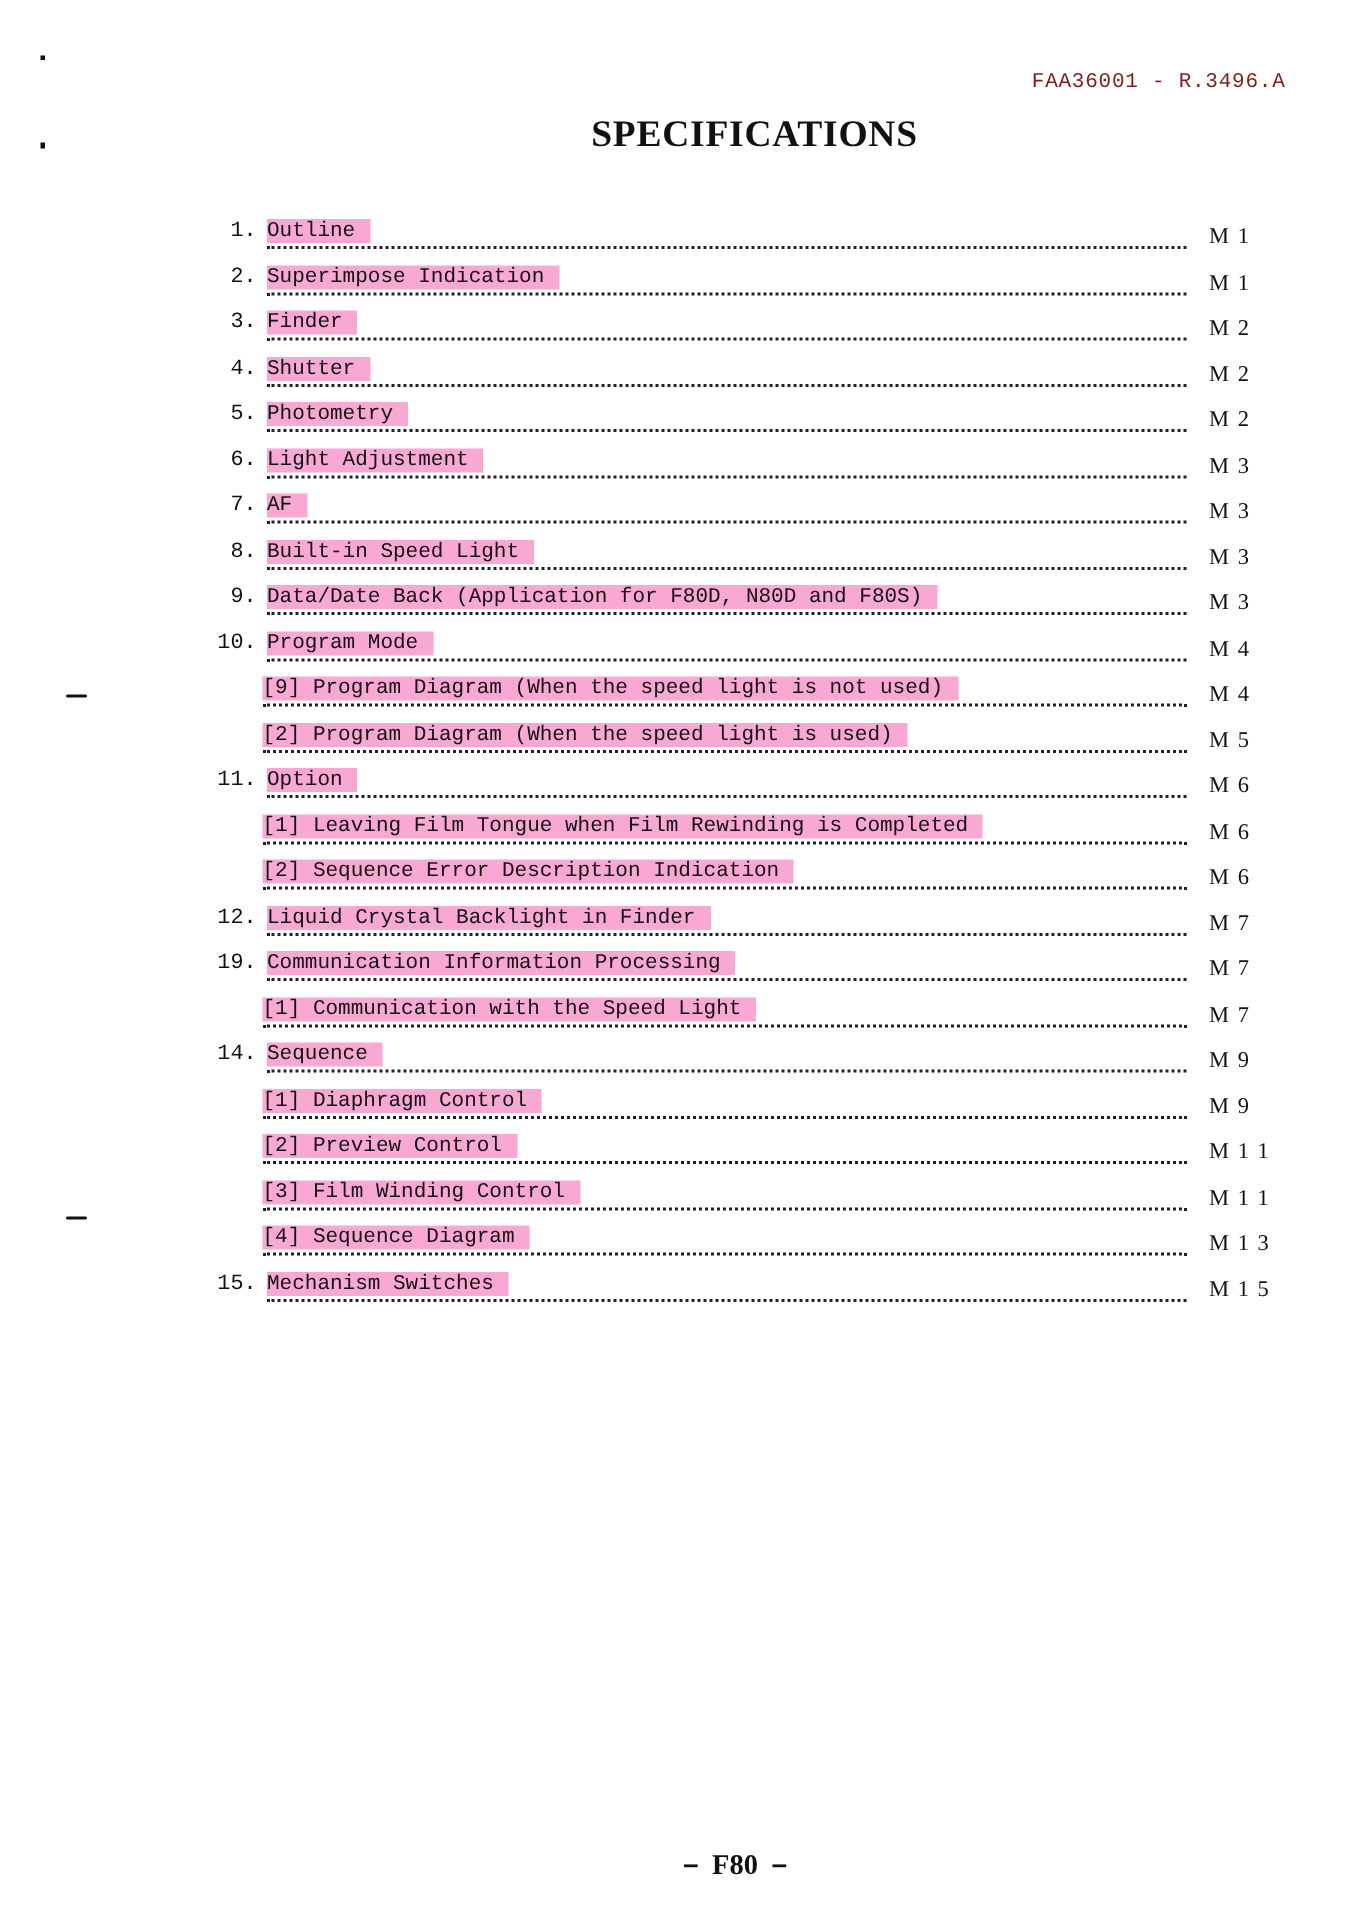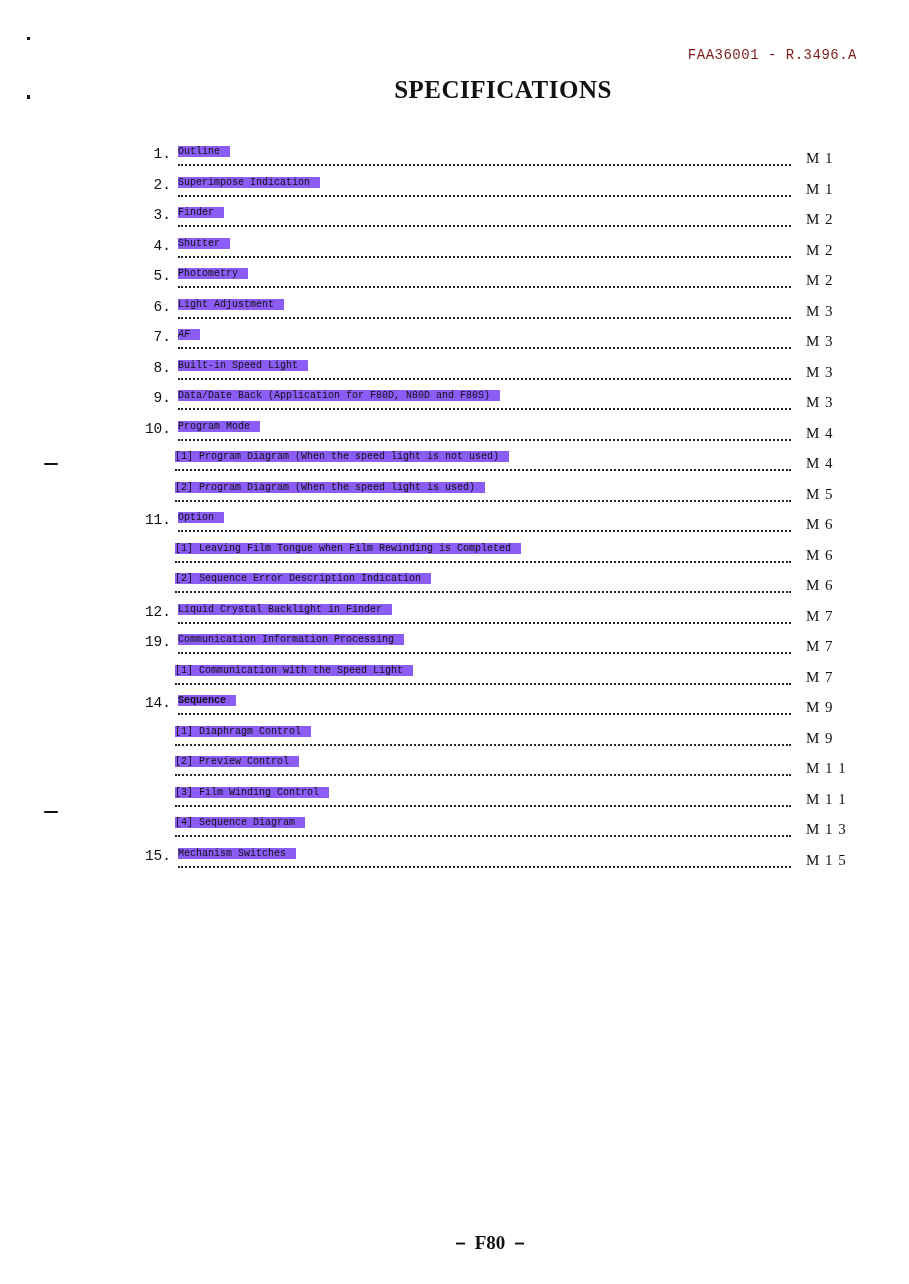--- a/index.html
+++ b/index.html
@@ -15,22 +15,22 @@
     font-weight:bold; font-size:25px; letter-spacing:0.5px; color:#111;
   }
   .toc { position:absolute; top:142px; left:0; width:909px; }
   .toc-row { position:relative; height:30.5px; }
   .toc-row .num {
     position:absolute; top:4px; width:30px; text-align:right;
     font-family:"Liberation Mono", "DejaVu Sans Mono", monospace; font-size:14.5px;
   }
   .toc-row .label {
     position:absolute; top:4px; white-space:nowrap;
-    font-family:"Liberation Mono", "DejaVu Sans Mono", monospace; font-size:10px;
-    background:#8b5cf6; padding-right:10px;
+    font-family:"Liberation Mono", "DejaVu Sans Mono", monospace; font-size:14px;
+    background:#f9a8d4; padding-right:10px;
   }
   .toc-row .leader {
     position:absolute; top:4px; right:118px; height:18px;
     border-bottom:2px dotted #222; 
   }
   .toc-row .page {
     position:absolute; top:8px; left:806px; white-space:pre;
     font-family:"Liberation Serif", "DejaVu Serif", serif; font-size:15px; letter-spacing:1px;
   }
   .mark { position:absolute; background:#111; }
@@ -83,21 +83,21 @@
     </div>
     <div class="toc-row">
       <div class="leader" style="left: 178px;"></div>
       <span class="num" style="left: 141px;">6.</span>
       <span class="label" style="left: 178px;">Light Adjustment</span>
       <span class="page">M 3</span>
     </div>
     <div class="toc-row">
       <div class="leader" style="left: 178px;"></div>
       <span class="num" style="left: 141px;">7.</span>
-      <span class="label" style="left: 178px; font-style: italic;">AF</span>
+      <span class="label" style="left: 178px;">AF</span>
       <span class="page">M 3</span>
     </div>
     <div class="toc-row">
       <div class="leader" style="left: 178px;"></div>
       <span class="num" style="left: 141px;">8.</span>
       <span class="label" style="left: 178px;">Built-in Speed Light</span>
       <span class="page">M 3</span>
     </div>
     <div class="toc-row">
       <div class="leader" style="left: 178px;"></div>
@@ -106,21 +106,21 @@
       <span class="page">M 3</span>
     </div>
     <div class="toc-row">
       <div class="leader" style="left: 178px;"></div>
       <span class="num" style="left: 141px;">10.</span>
       <span class="label" style="left: 178px;">Program Mode</span>
       <span class="page">M 4</span>
     </div>
     <div class="toc-row">
       <div class="leader" style="left: 175px;"></div>
-      <span class="label" style="left: 175px;">[1] Program Diagram (When the speed light is not used)</span>
+      <span class="label" style="left: 175px;">[9] Program Diagram (When the speed light is not used)</span>
       <span class="page">M 4</span>
     </div>
     <div class="toc-row">
       <div class="leader" style="left: 175px;"></div>
       <span class="label" style="left: 175px;">[2] Program Diagram (When the speed light is used)</span>
       <span class="page">M 5</span>
     </div>
     <div class="toc-row">
       <div class="leader" style="left: 178px;"></div>
       <span class="num" style="left: 141px;">11.</span>
@@ -150,21 +150,21 @@
       <span class="page">M 7</span>
     </div>
     <div class="toc-row">
       <div class="leader" style="left: 175px;"></div>
       <span class="label" style="left: 175px;">[1] Communication with the Speed Light</span>
       <span class="page">M 7</span>
     </div>
     <div class="toc-row">
       <div class="leader" style="left: 178px;"></div>
       <span class="num" style="left: 141px;">14.</span>
-      <span class="label" style="left: 178px; font-weight: bold;">Sequence</span>
+      <span class="label" style="left: 178px;">Sequence</span>
       <span class="page">M 9</span>
     </div>
     <div class="toc-row">
       <div class="leader" style="left: 175px;"></div>
       <span class="label" style="left: 175px;">[1] Diaphragm Control</span>
       <span class="page">M 9</span>
     </div>
     <div class="toc-row">
       <div class="leader" style="left: 175px;"></div>
       <span class="label" style="left: 175px;">[2] Preview Control</span>

